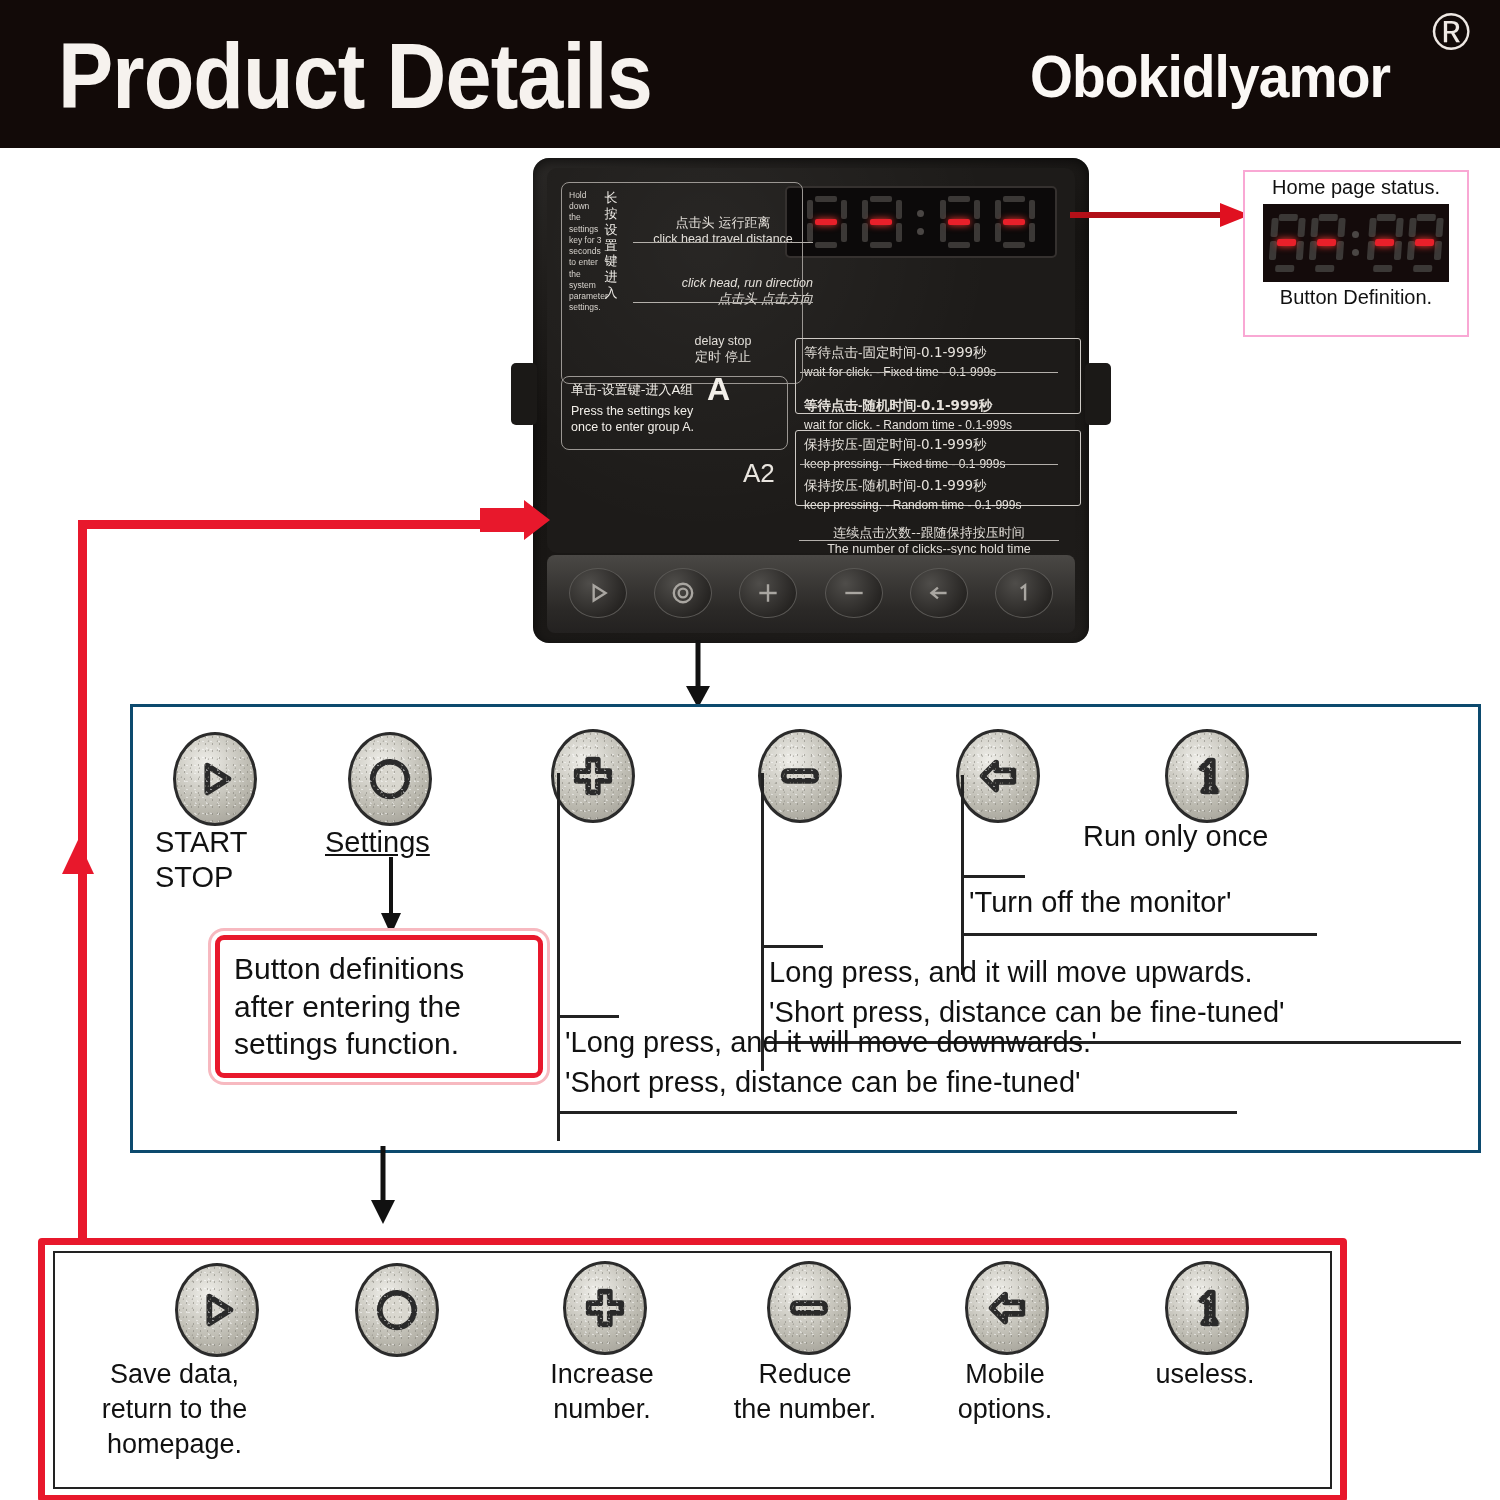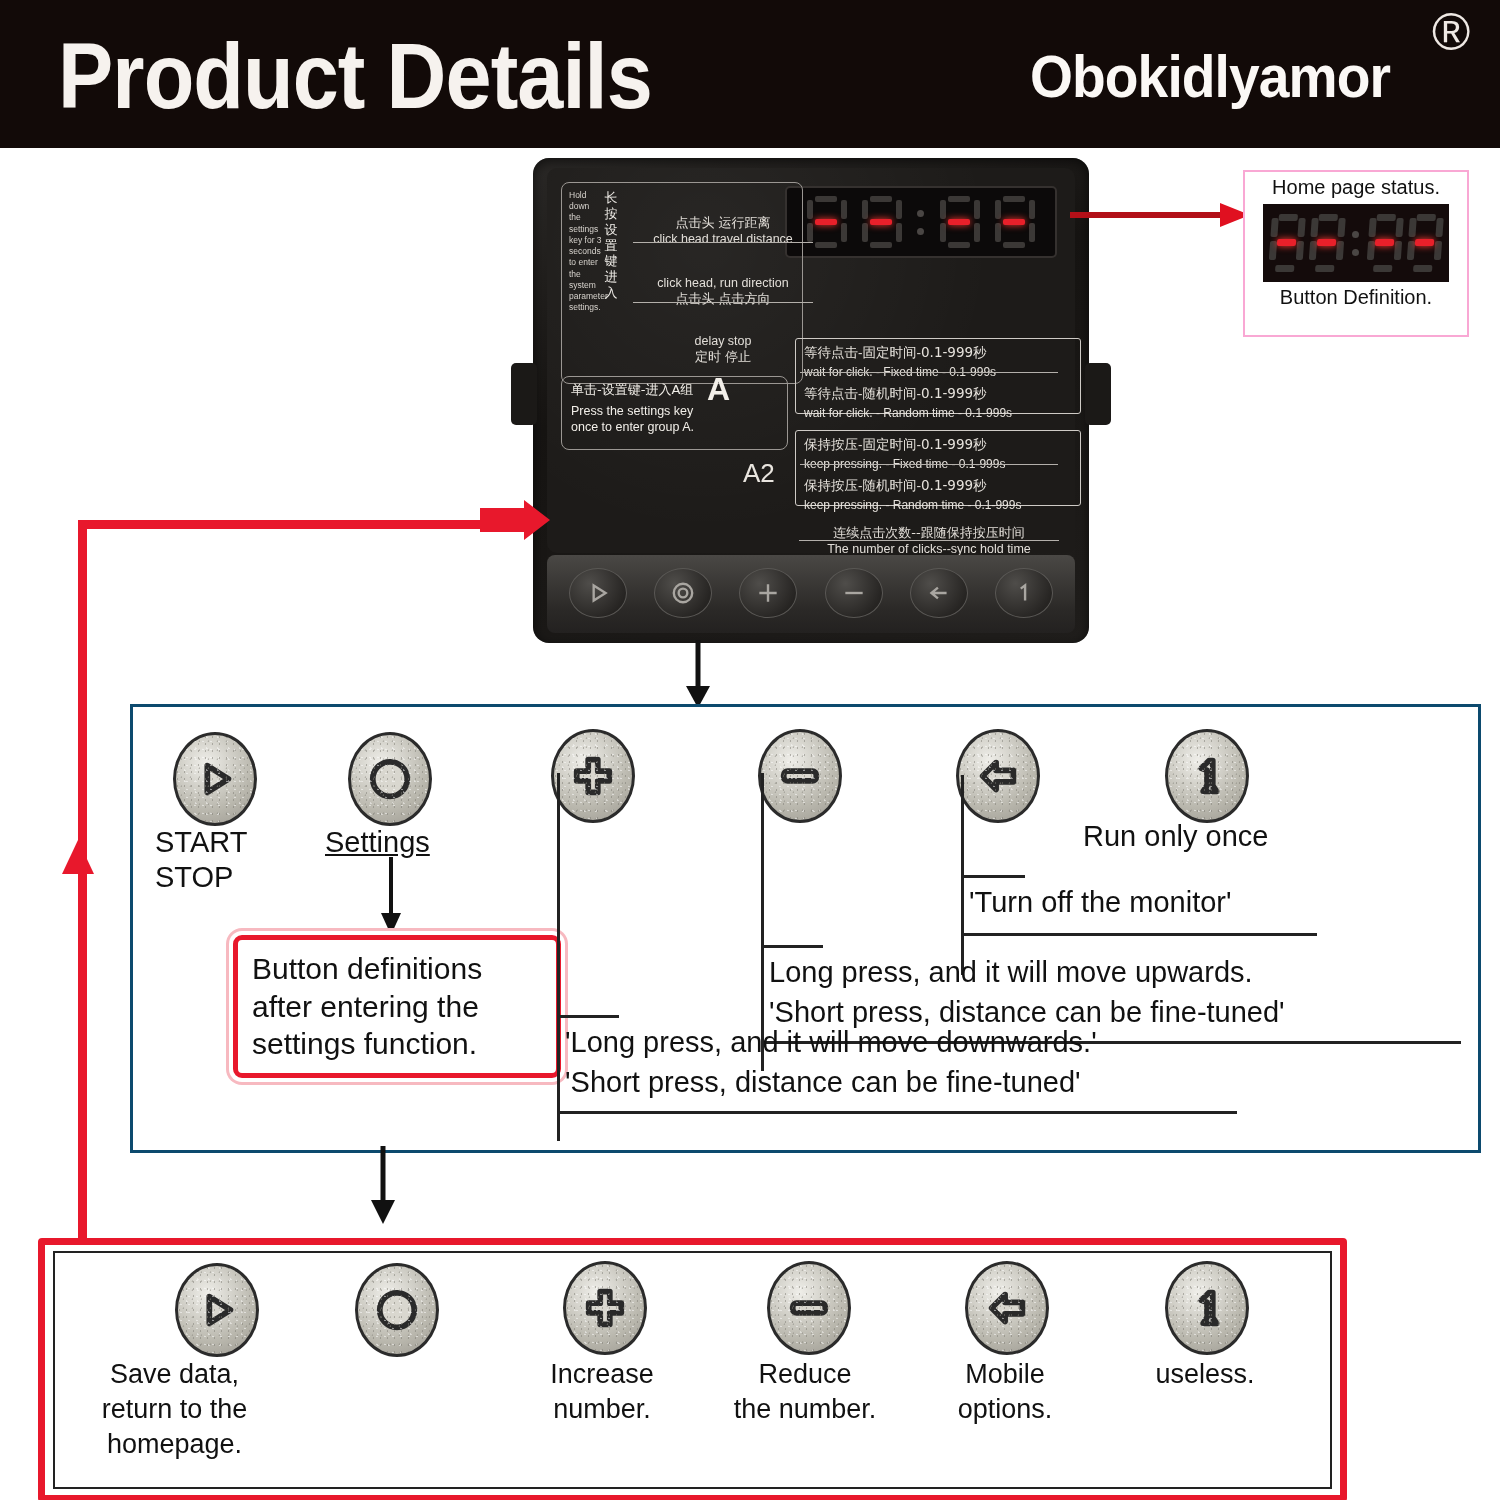--- a/index.html
+++ b/index.html
@@ -118,21 +118,21 @@
            radial-gradient(circle at 60% 70%, #8c8a82 0.7px, transparent 1px),
            radial-gradient(circle at 80% 20%, #fff 0.7px, transparent 1px),
            radial-gradient(circle at 35% 80%, #fff 0.7px, transparent 1px);
          background-size:7px 7px,9px 9px,11px 11px,8px 8px;}
 
   .lbl{position:absolute;font-size:29px;line-height:1.22;white-space:pre-line;}
   .lbl-s{position:absolute;font-size:27px;line-height:1.3;white-space:pre-line;}
 
   .redbox{position:absolute;border:5px solid #e8182c;border-radius:9px;
           background:#fff;box-shadow:0 0 0 4px #fff,0 0 0 7px #f7b9c0;
-          padding:10px 14px;margin-left:18px;}
+          padding:10px 14px;}
   .redbox .t{font-size:30px;line-height:1.25;white-space:pre-line;}
 
   .line{position:absolute;background:#222;}
   .vline{width:3px;} .hline{height:3px;}
   .redline{position:absolute;background:#e8182c;}
   .rv{width:9px;} .rh{height:9px;}
 
   svg.arrow{position:absolute;overflow:visible;}
 </style>
 </head>
@@ -195,21 +195,21 @@
 
     <div class="eng-box" style="left:14px;top:14px;width:240px;height:200px;"></div>
     <div class="vtext">Hold down the settings key for 3 seconds to enter the system parameter settings.</div>
     <div class="vcn cn">长按设置键进入</div>
 
     <div class="p-row" style="left:86px;top:26px;width:180px;text-align:center;">
       <div class="p-cn cn">点击头  运行距离</div>
       <div class="p-en">click head travel distance</div>
     </div>
     <div class="rule" style="left:86px;top:74px;width:180px;"></div>
-    <div class="p-row" style="left:86px;top:88px;width:180px;text-align:center;">
+    <div class="p-row" style="left:86px;top:88px;width:180px;text-align:right;font-style:italic;">
       <div class="p-en">click head, run direction</div>
       <div class="p-cn cn">点击头  点击方向</div>
     </div>
     <div class="rule" style="left:86px;top:134px;width:180px;"></div>
     <div class="p-row" style="left:86px;top:146px;width:180px;text-align:center;">
       <div class="p-en">delay stop</div>
       <div class="p-cn cn">定时  停止</div>
     </div>
 
     <div class="eng-box" style="left:14px;top:208px;width:225px;height:72px;"></div>
@@ -223,21 +223,21 @@
     <div class="a2">A2</div>
 
     <div class="param-box" style="left:248px;top:170px;width:268px;height:66px;">
       <div class="param-line">
         <span class="c cn">等待点击</span><span class="c">-</span><span class="c cn">固定时间</span><span class="c">-</span><span class="c cn">0.1-999秒</span>
       </div>
       <div class="param-line">
         <span class="e">wait for click.  -  Fixed time  -  0.1-999s</span>
       </div>
       <div class="rule" style="left:4px;top:33px;width:258px;"></div>
-      <div class="param-line" style="margin-top:4px;">
+      <div class="param-line" style="margin-top:16px;font-weight:bold;">
         <span class="c cn">等待点击</span><span class="c">-</span><span class="c cn">随机时间</span><span class="c">-</span><span class="c cn">0.1-999秒</span>
       </div>
       <div class="param-line">
         <span class="e">wait for click.  -  Random time  -  0.1-999s</span>
       </div>
     </div>
 
     <div class="param-box" style="left:248px;top:262px;width:268px;height:66px;">
       <div class="param-line">
         <span class="c cn">保持按压</span><span class="c">-</span><span class="c cn">固定时间</span><span class="c">-</span><span class="c cn">0.1-999秒</span>

